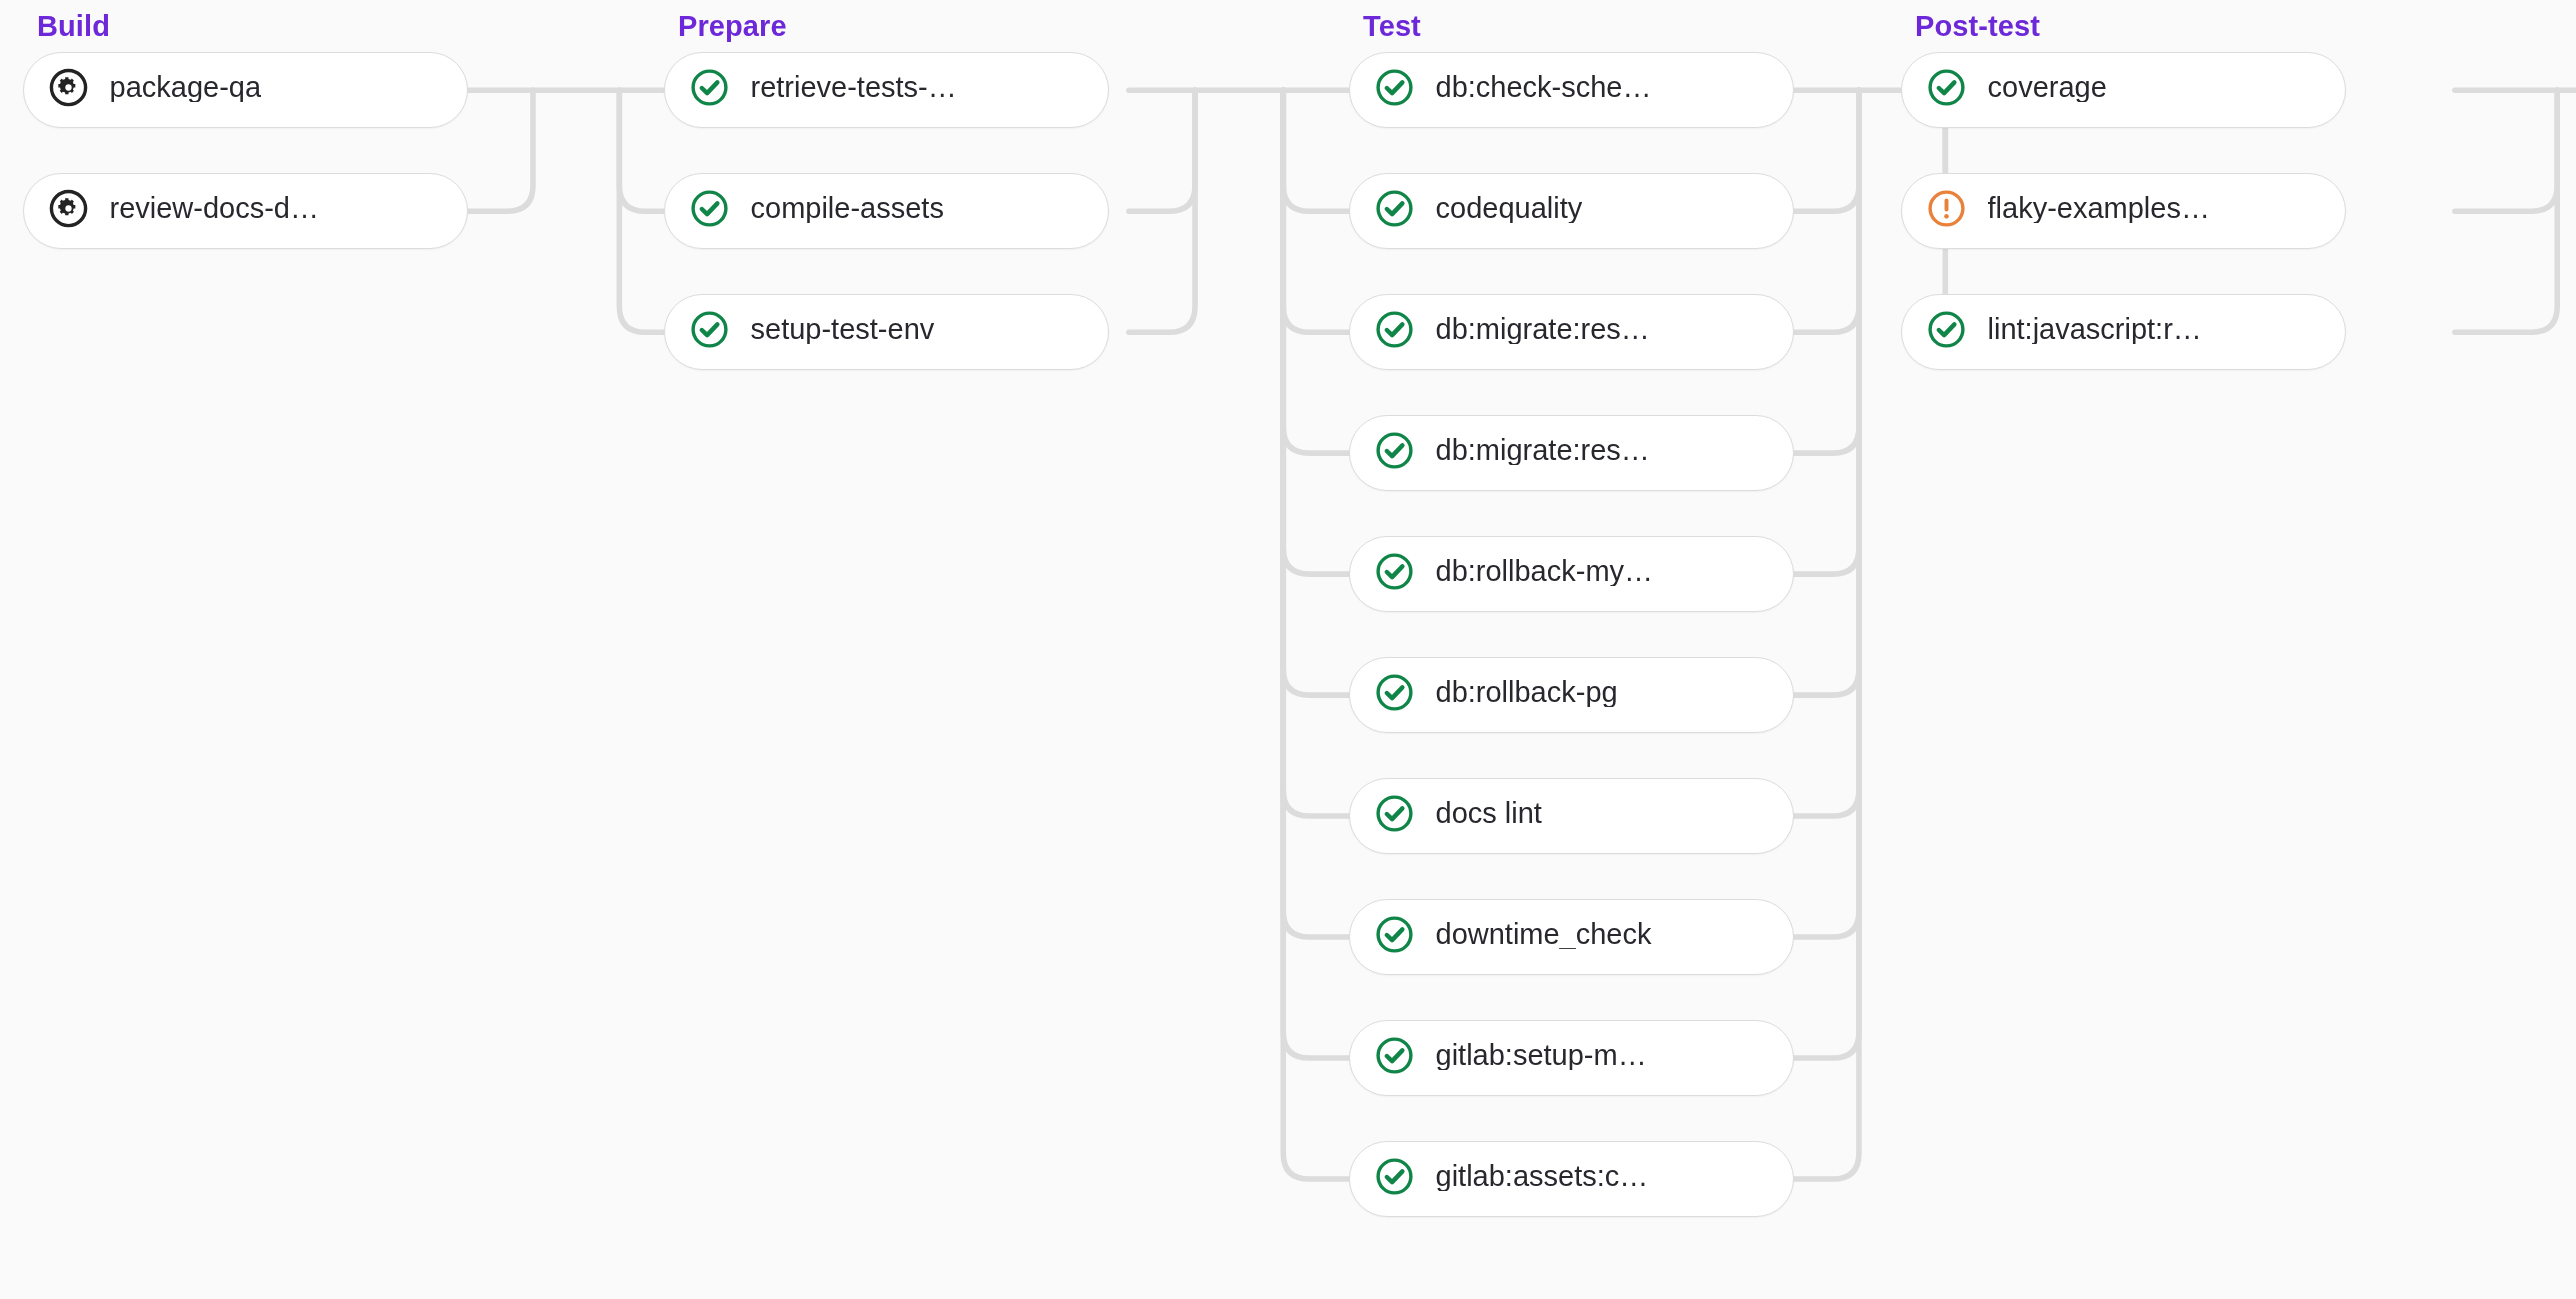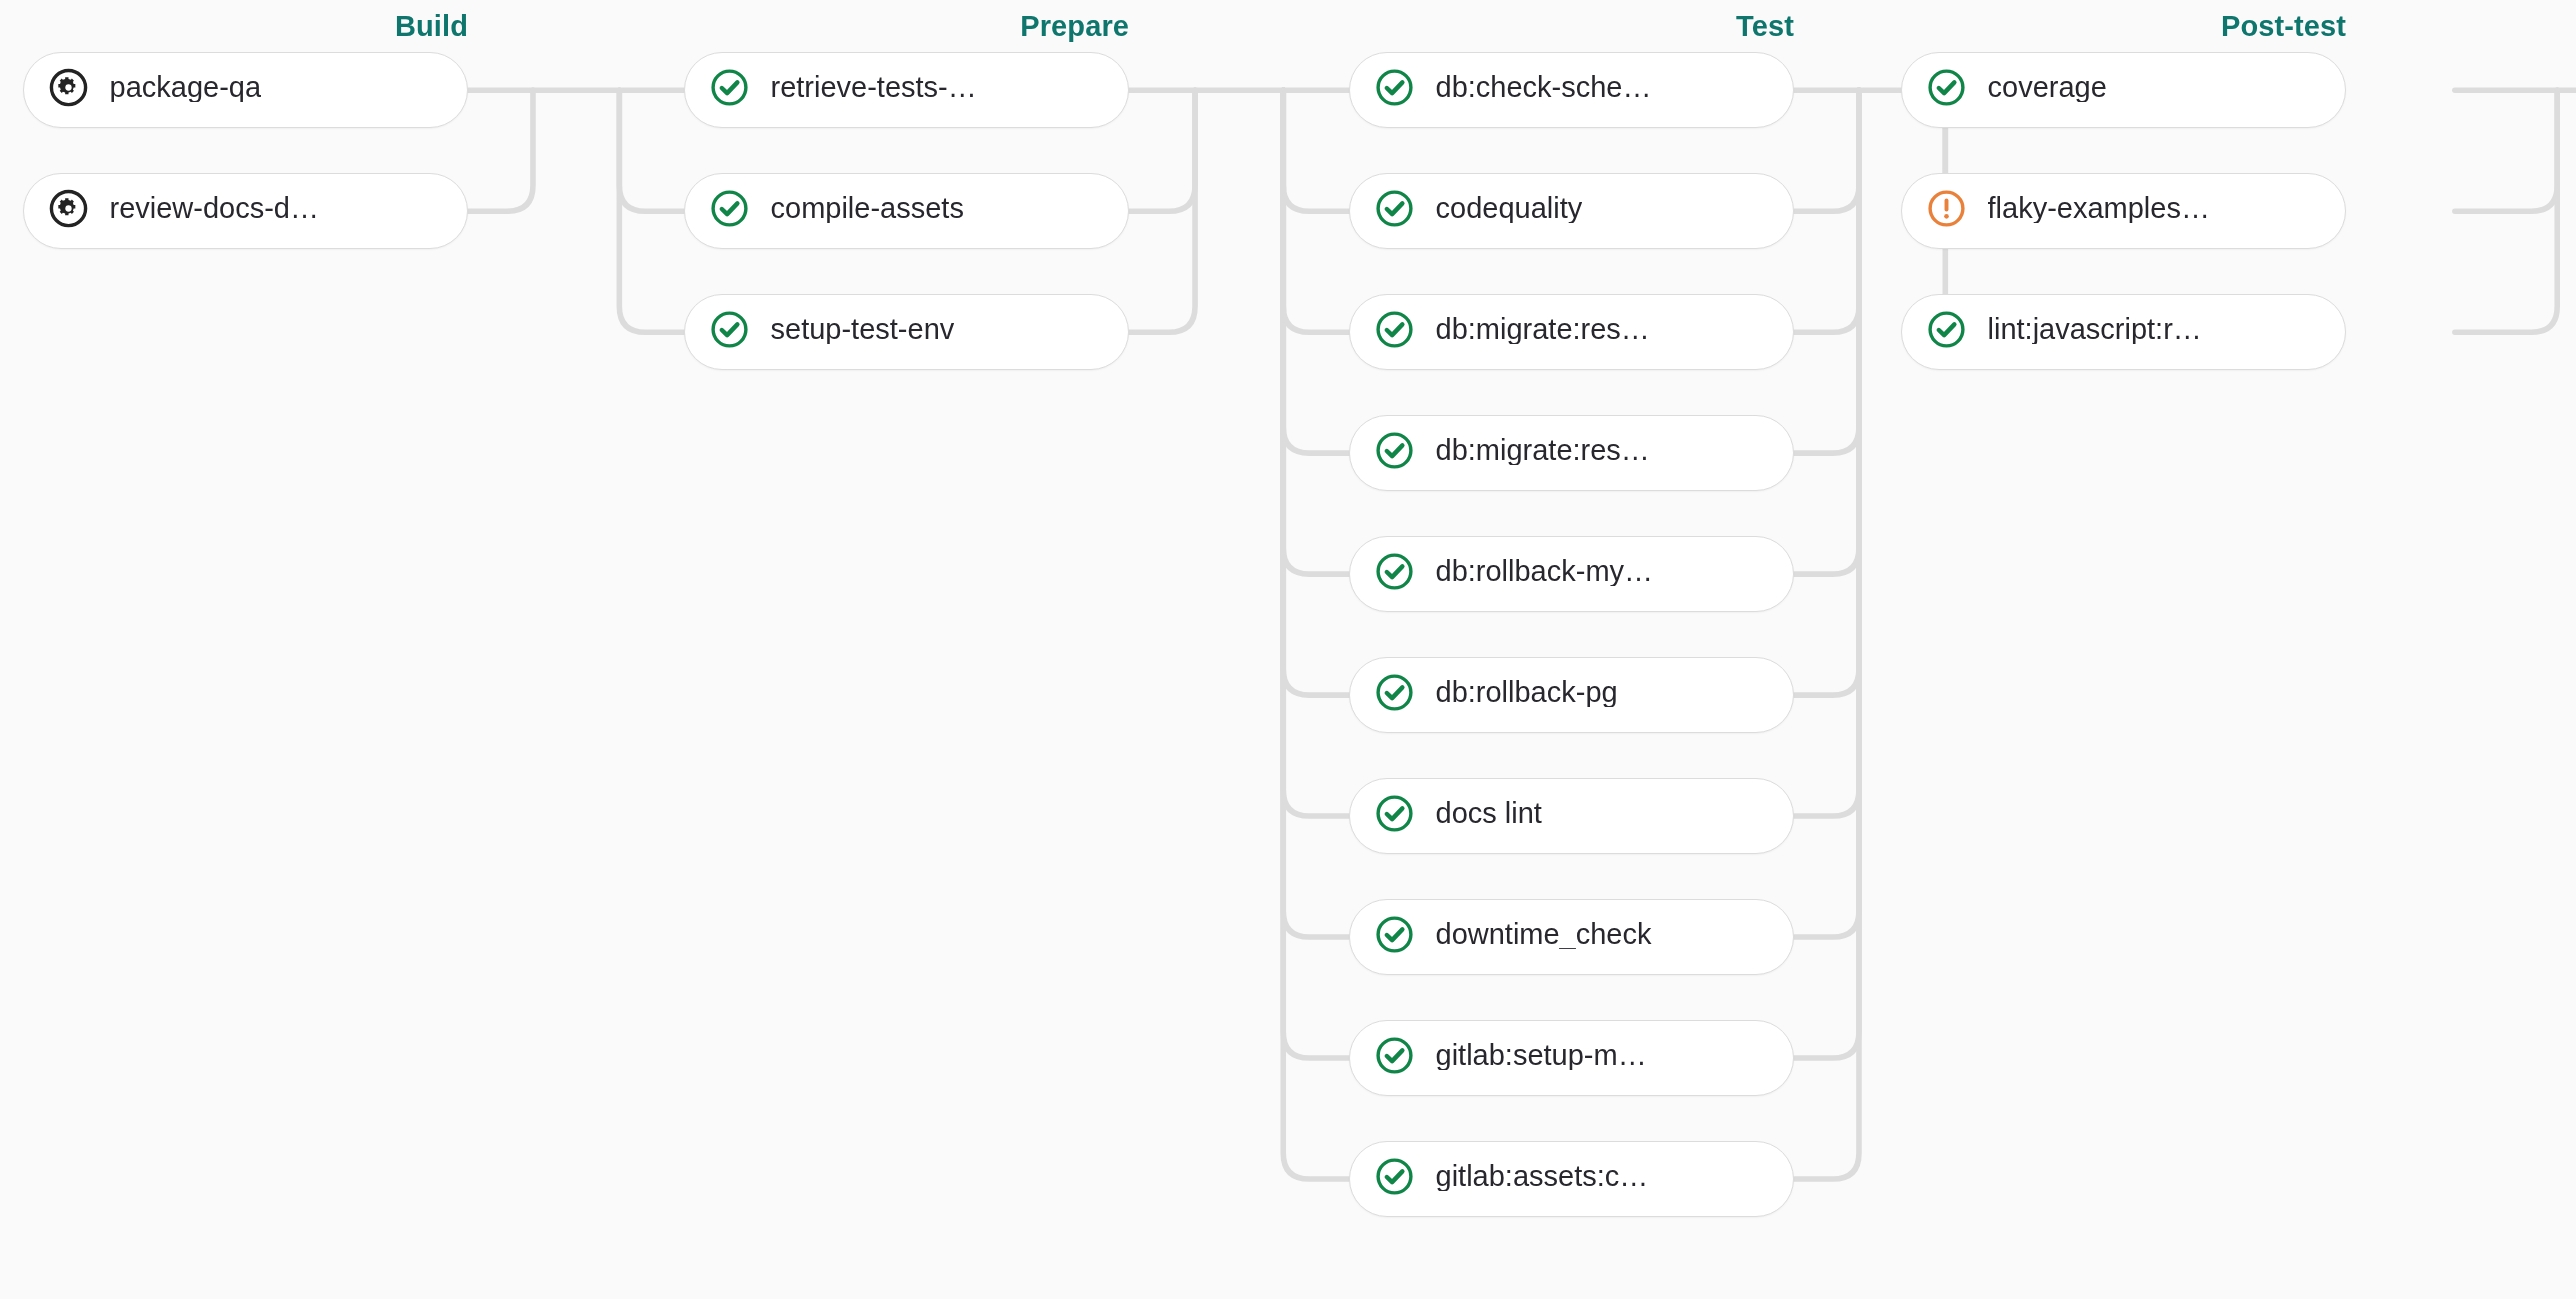--- a/index.html
+++ b/index.html
@@ -43,28 +43,27 @@
 
   
   .stage {
     position: absolute;
     top: 0;
     z-index: 2;
   }
   .stage-title {
     font-size: 29px;
     font-weight: 700;
-    color: #0f766e;
+    color: #6d28d9;
     letter-spacing: 0.1px;
     margin: 0;
     padding: 0;
     height: 52px;
     line-height: 52px;
     white-space: nowrap;
-    text-align: right;
   }
 
   .job-list {
     list-style: none;
     margin: 0;
     padding: 0;
   }
 
   .job-card {
     position: relative;
@@ -93,21 +92,21 @@
   .job-label {
     font-size: 29px;
     line-height: 1;
     color: #28272d;
     white-space: nowrap;
     overflow: hidden;
   }
 
   
   .stage-build    { left: 23px;   width: 445px; }
-  .stage-prepare  { left: 684px;  width: 445px; }
+  .stage-prepare  { left: 664px;  width: 445px; }
   .stage-test     { left: 1349px; width: 445px; }
   .stage-posttest { left: 1901px; width: 445px; }
 
   .stage-build .stage-title,
   .stage-prepare .stage-title,
   .stage-test .stage-title,
   .stage-posttest .stage-title { padding-left: 14px; }
 </style>
 </head>
 <body>

